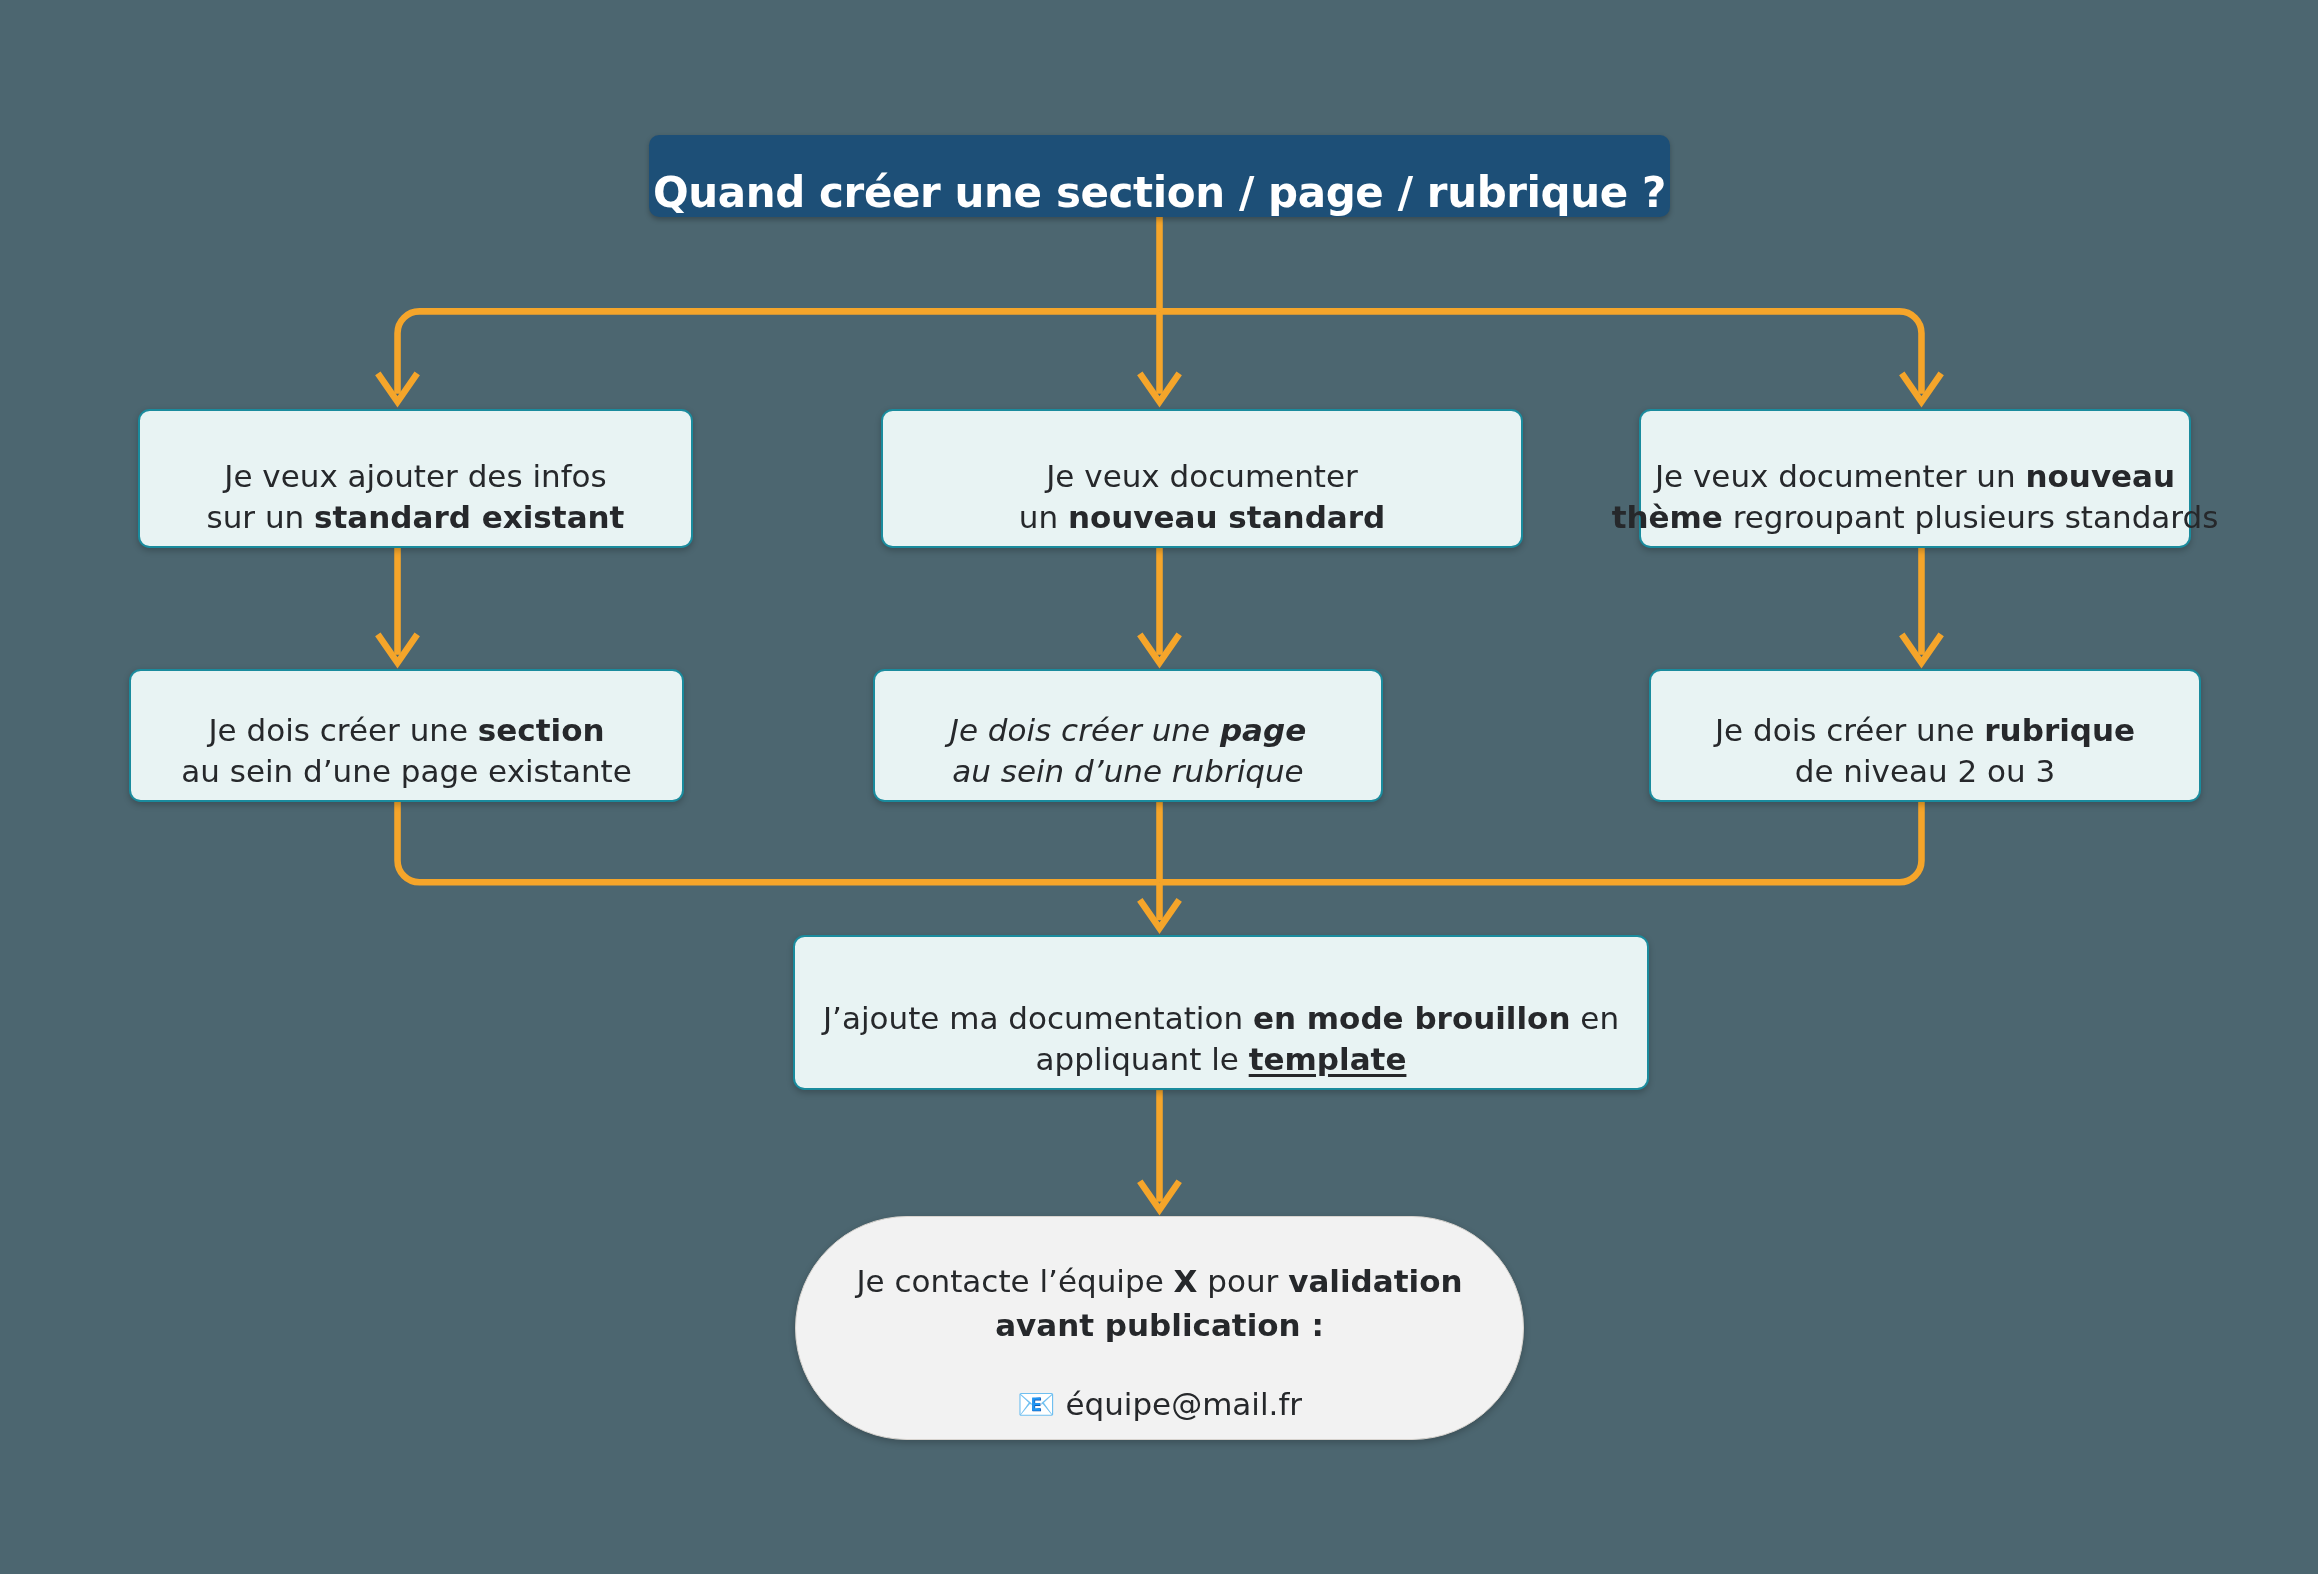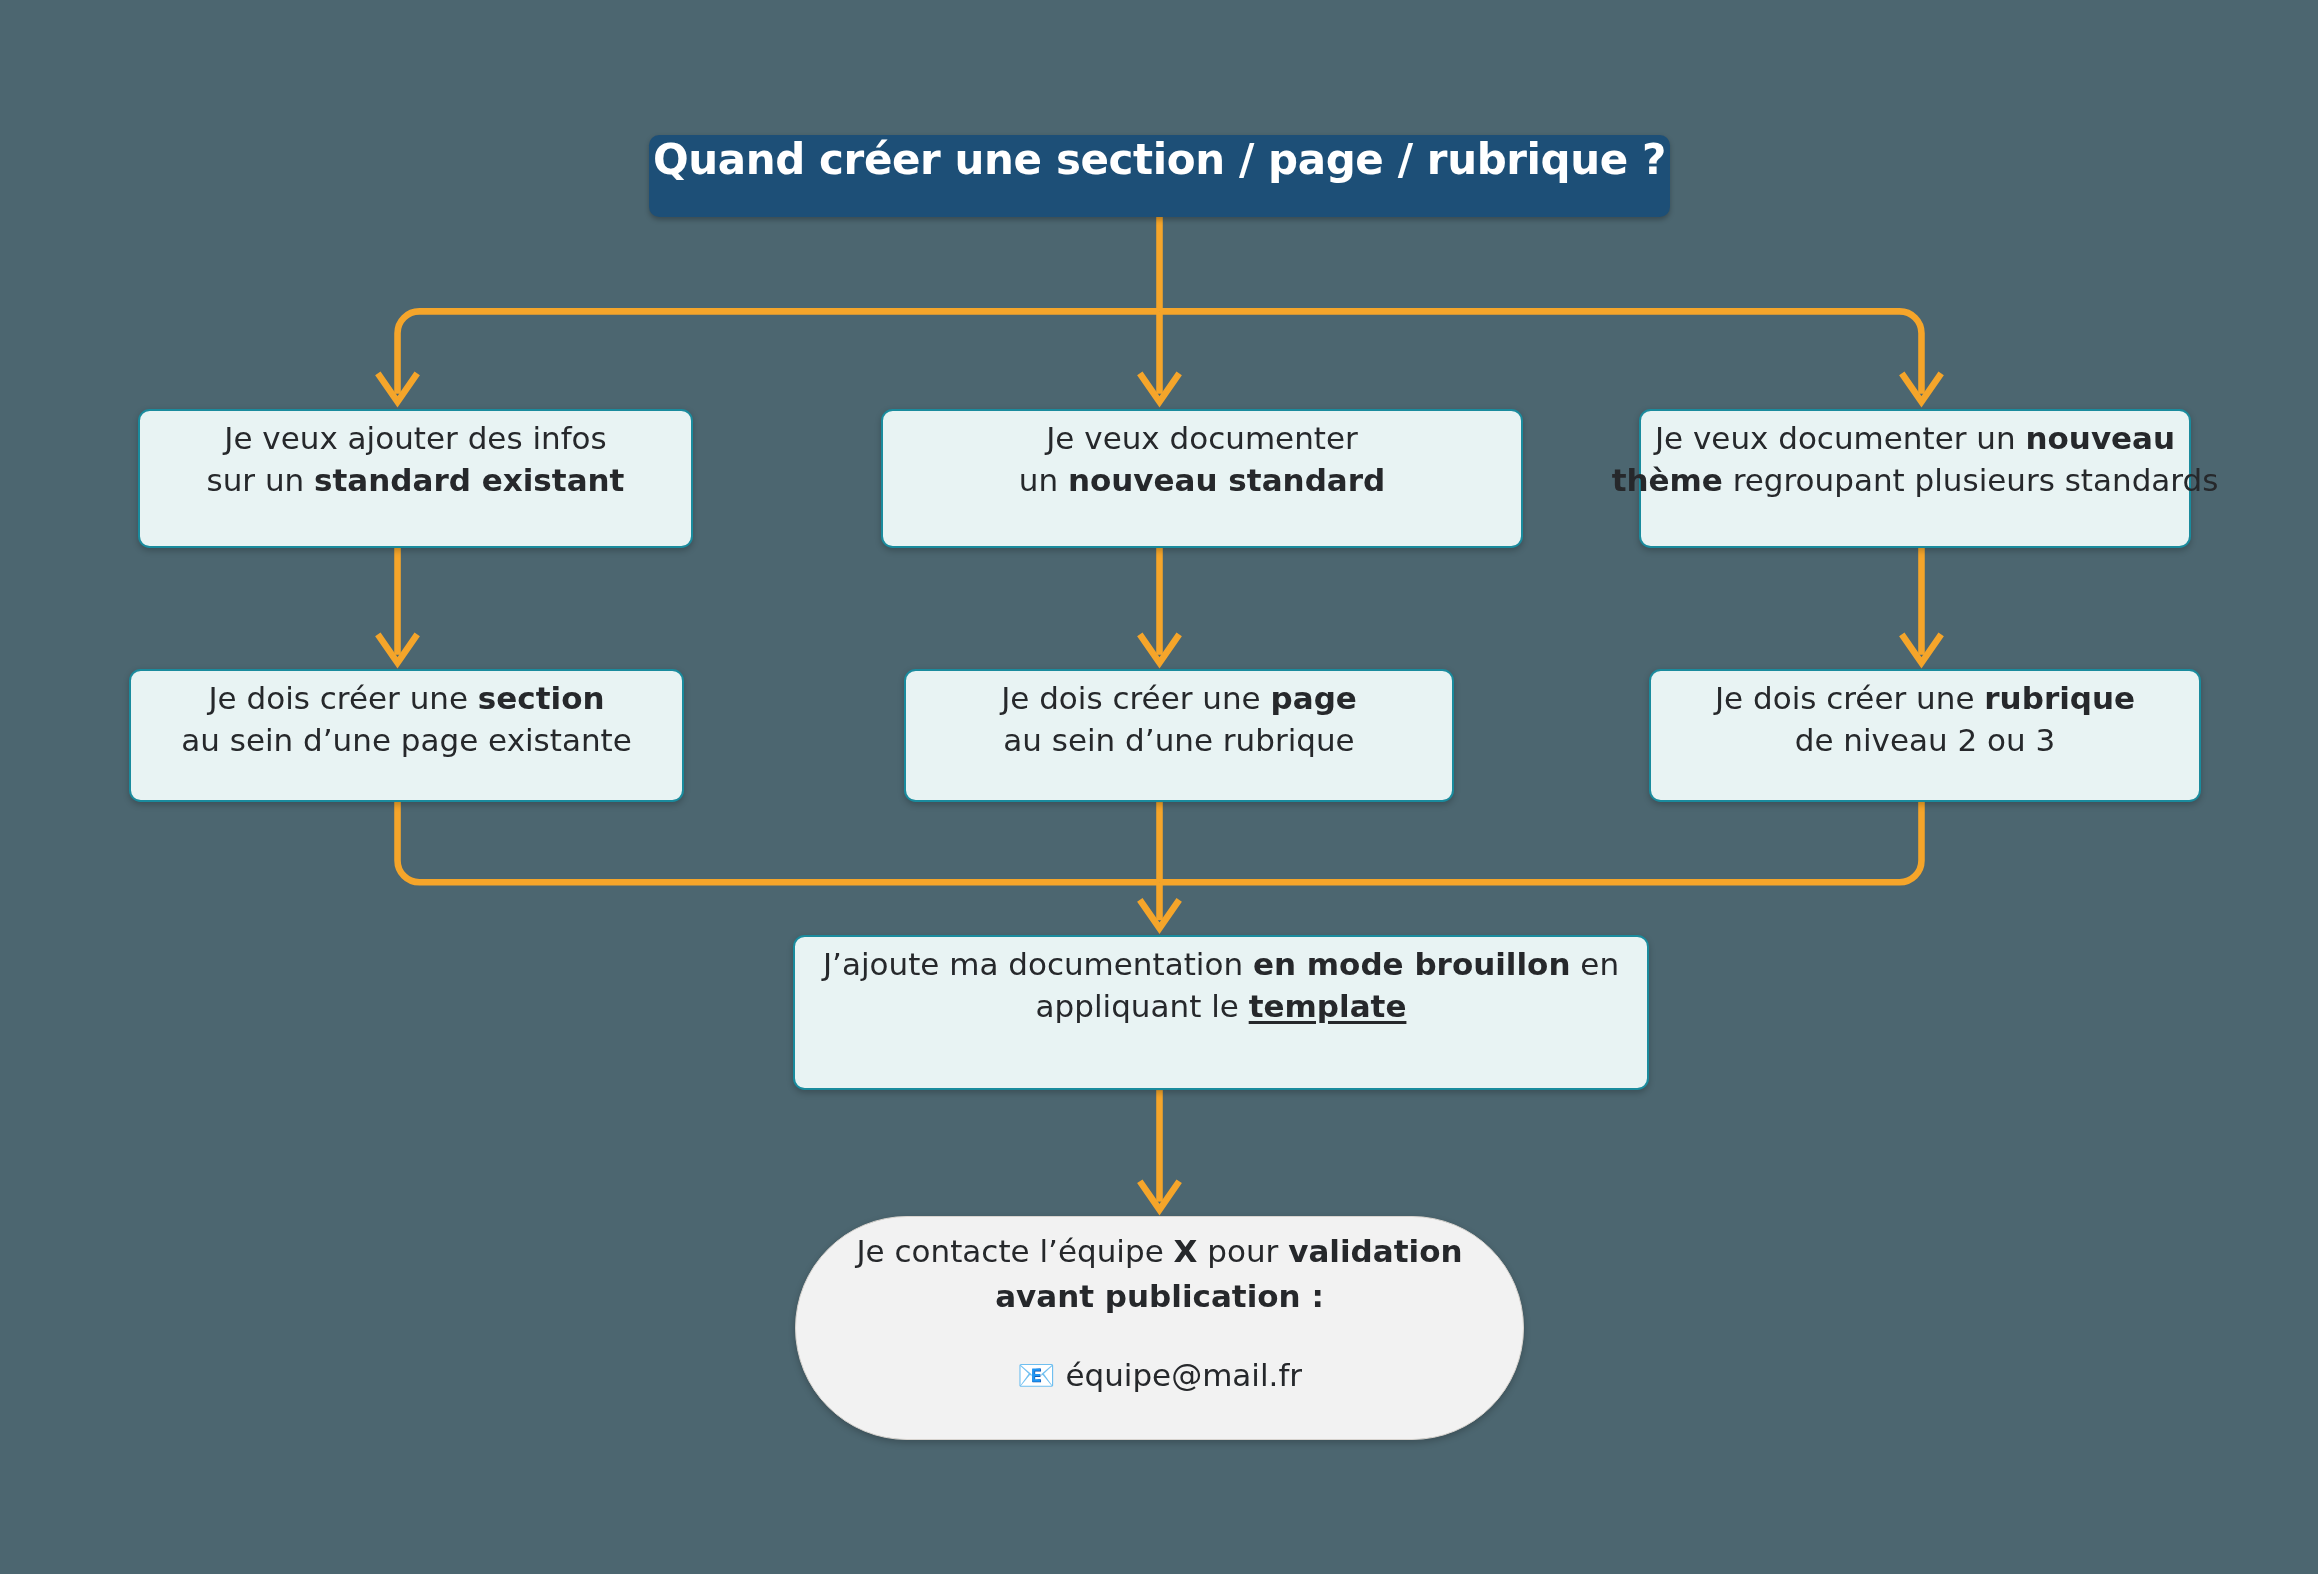--- a/index.html
+++ b/index.html
@@ -19,21 +19,21 @@
     left: 0; top: 0;
     width: 2319px; height: 1575px;
     pointer-events: none;
   }
   .node {
     position: absolute;
     box-sizing: border-box;
     display: flex;
     flex-direction: column;
     align-items: center;
-    justify-content: flex-start;
+    justify-content: flex-end;
     text-align: center;
   }
   .title-node {
     left: 649px; top: 135px;
     width: 1021px; height: 82px;
     background: #1d4f77;
     border-radius: 10.2px;
     color: #ffffff;
     font-size: 42px;
     font-weight: bold;
@@ -65,21 +65,21 @@
   b { font-weight: bold; }
   u.link { text-decoration: underline; text-underline-offset: 3.6px; font-weight: bold; }
   .emoji { font-family: "DejaVu Sans", sans-serif; }
 
   
   #n-r1c1 { left: 122px;  top: 409px;  width: 555px; height: 139px; margin-left: 16px; }
   #n-r1c2 { left: 881px; top: 409px;  width: 642px; height: 139px; }
   #n-r1c3 { left: 1639px; top: 409px;  width: 552px; height: 139px; }
   
   #n-r2c1 { left: 122px;  top: 669px;  width: 555px; height: 133px; margin-left: 7px; }
-  #n-r2c2 { left: 904px; top: 669px;  width: 550px; height: 133px; }
+  #n-r2c2 { left: 873px; top: 669px;  width: 510px; height: 133px; font-style: italic; }
   #n-r2c3 { left: 1649px; top: 669px;  width: 552px; height: 133px; }
   
   #n-draft { left: 793px; top: 935px; width: 856px; height: 155px; }
   
   #n-final { left: 795px; top: 1216px; width: 729px; height: 224px; }
 </style>
 </head>
 <body>
 
 <div id="stage">

